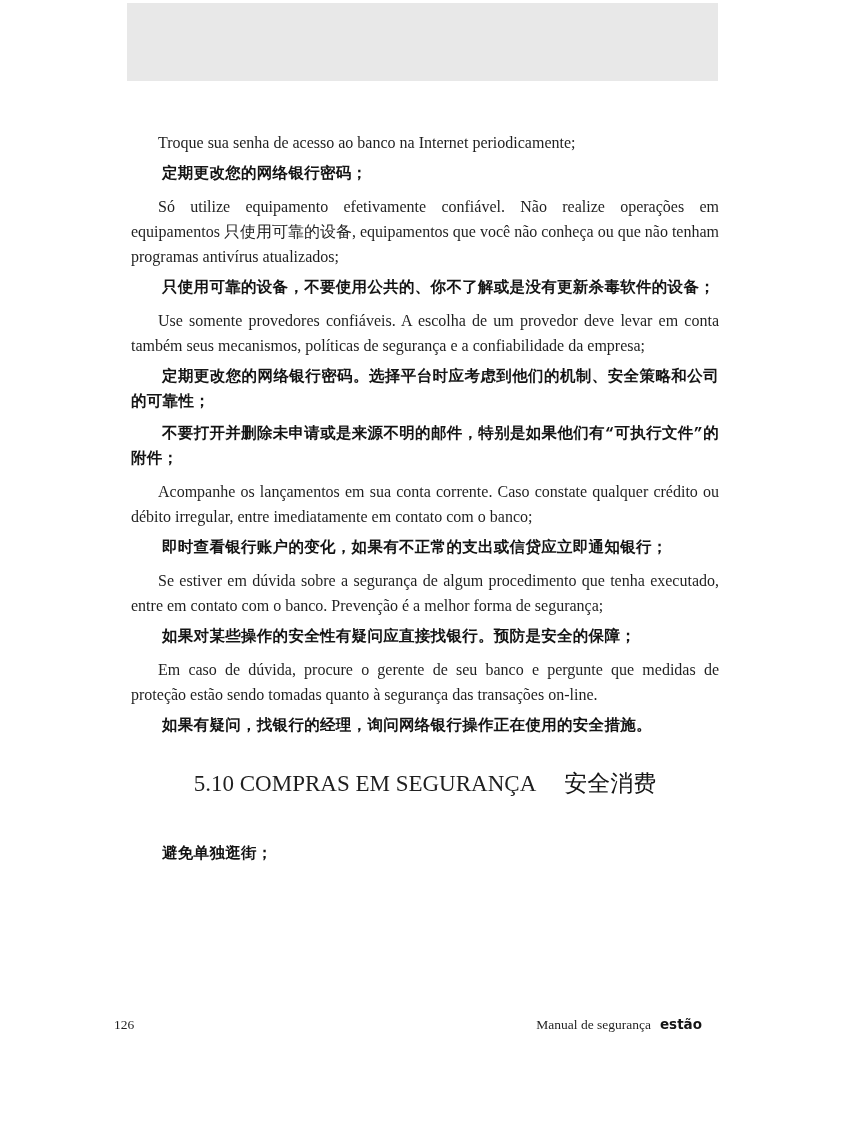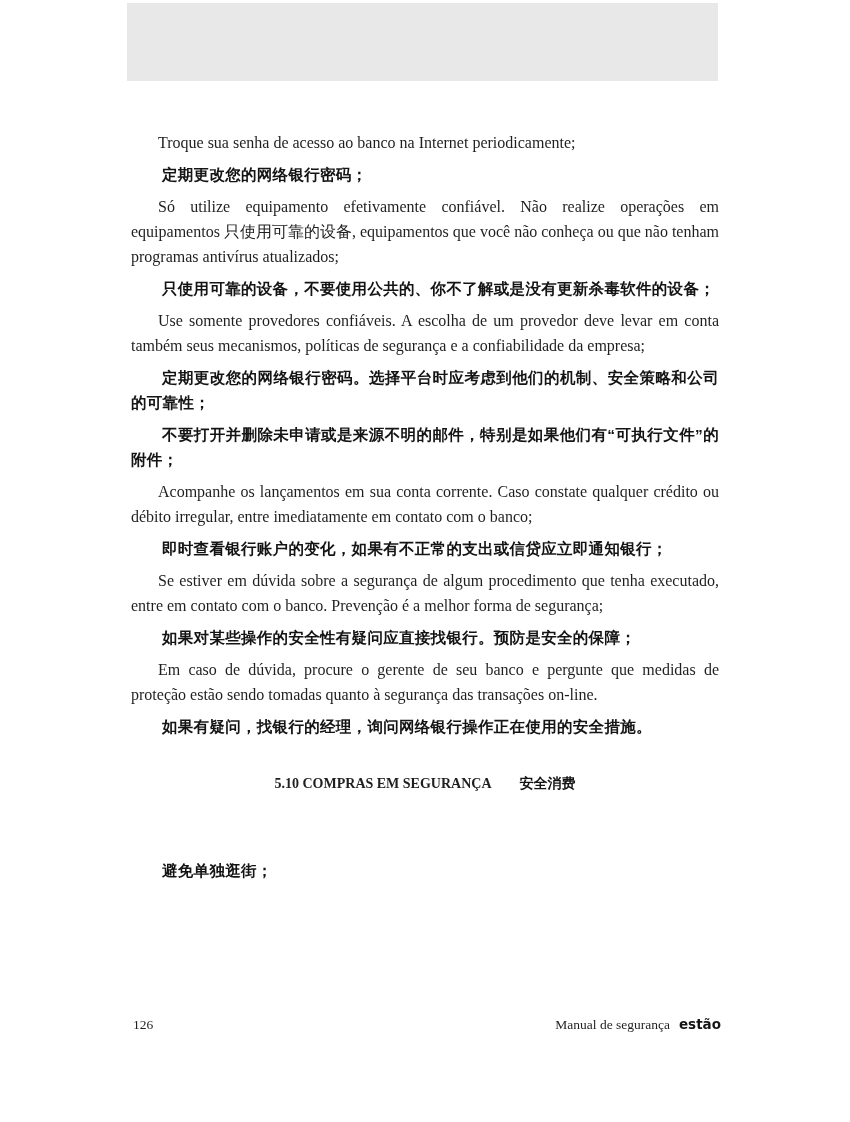--- a/index.html
+++ b/index.html
@@ -35,43 +35,43 @@
     width: 588px;
   }
   .content p {
     margin: 0 0 7px 0;
     font-size: 16px;
     line-height: 25px;
     text-align: justify;
     text-indent: 27px;
   }
   .content p.zh {
-    font-family: Liberation Sans, sans-serif;
+    font-family: Liberation Mono, monospace;
     font-weight: 600;
     font-size: 15.5px;
     text-indent: 31px;
     color: var(--text-zh);
     letter-spacing: 0.3px;
   }
   .section-heading {
-    margin: 32px 0 62px 0;
+    margin: 32px 0 46px 0;
     text-align: center;
-    font-weight: bold;
-    font-size: 14px;
+    font-weight: normal;
+    font-size: 23px;
     line-height: 25px;
     white-space: nowrap;
   }
   .section-heading .zh-part {
     font-family: "DejaVu Sans", sans-serif;
     margin-left: 28px;
     color: var(--text-zh);
   }
   .footer {
     position: absolute;
-    left: 133px;
+    left: 114px;
     top: 1015px;
     width: 588px;
     display: flex;
     justify-content: space-between;
     align-items: baseline;
     font-size: 13.5px;
     line-height: 18px;
   }
   .footer .footer-right { text-align: right; }
   .footer .footer-title-zh {

